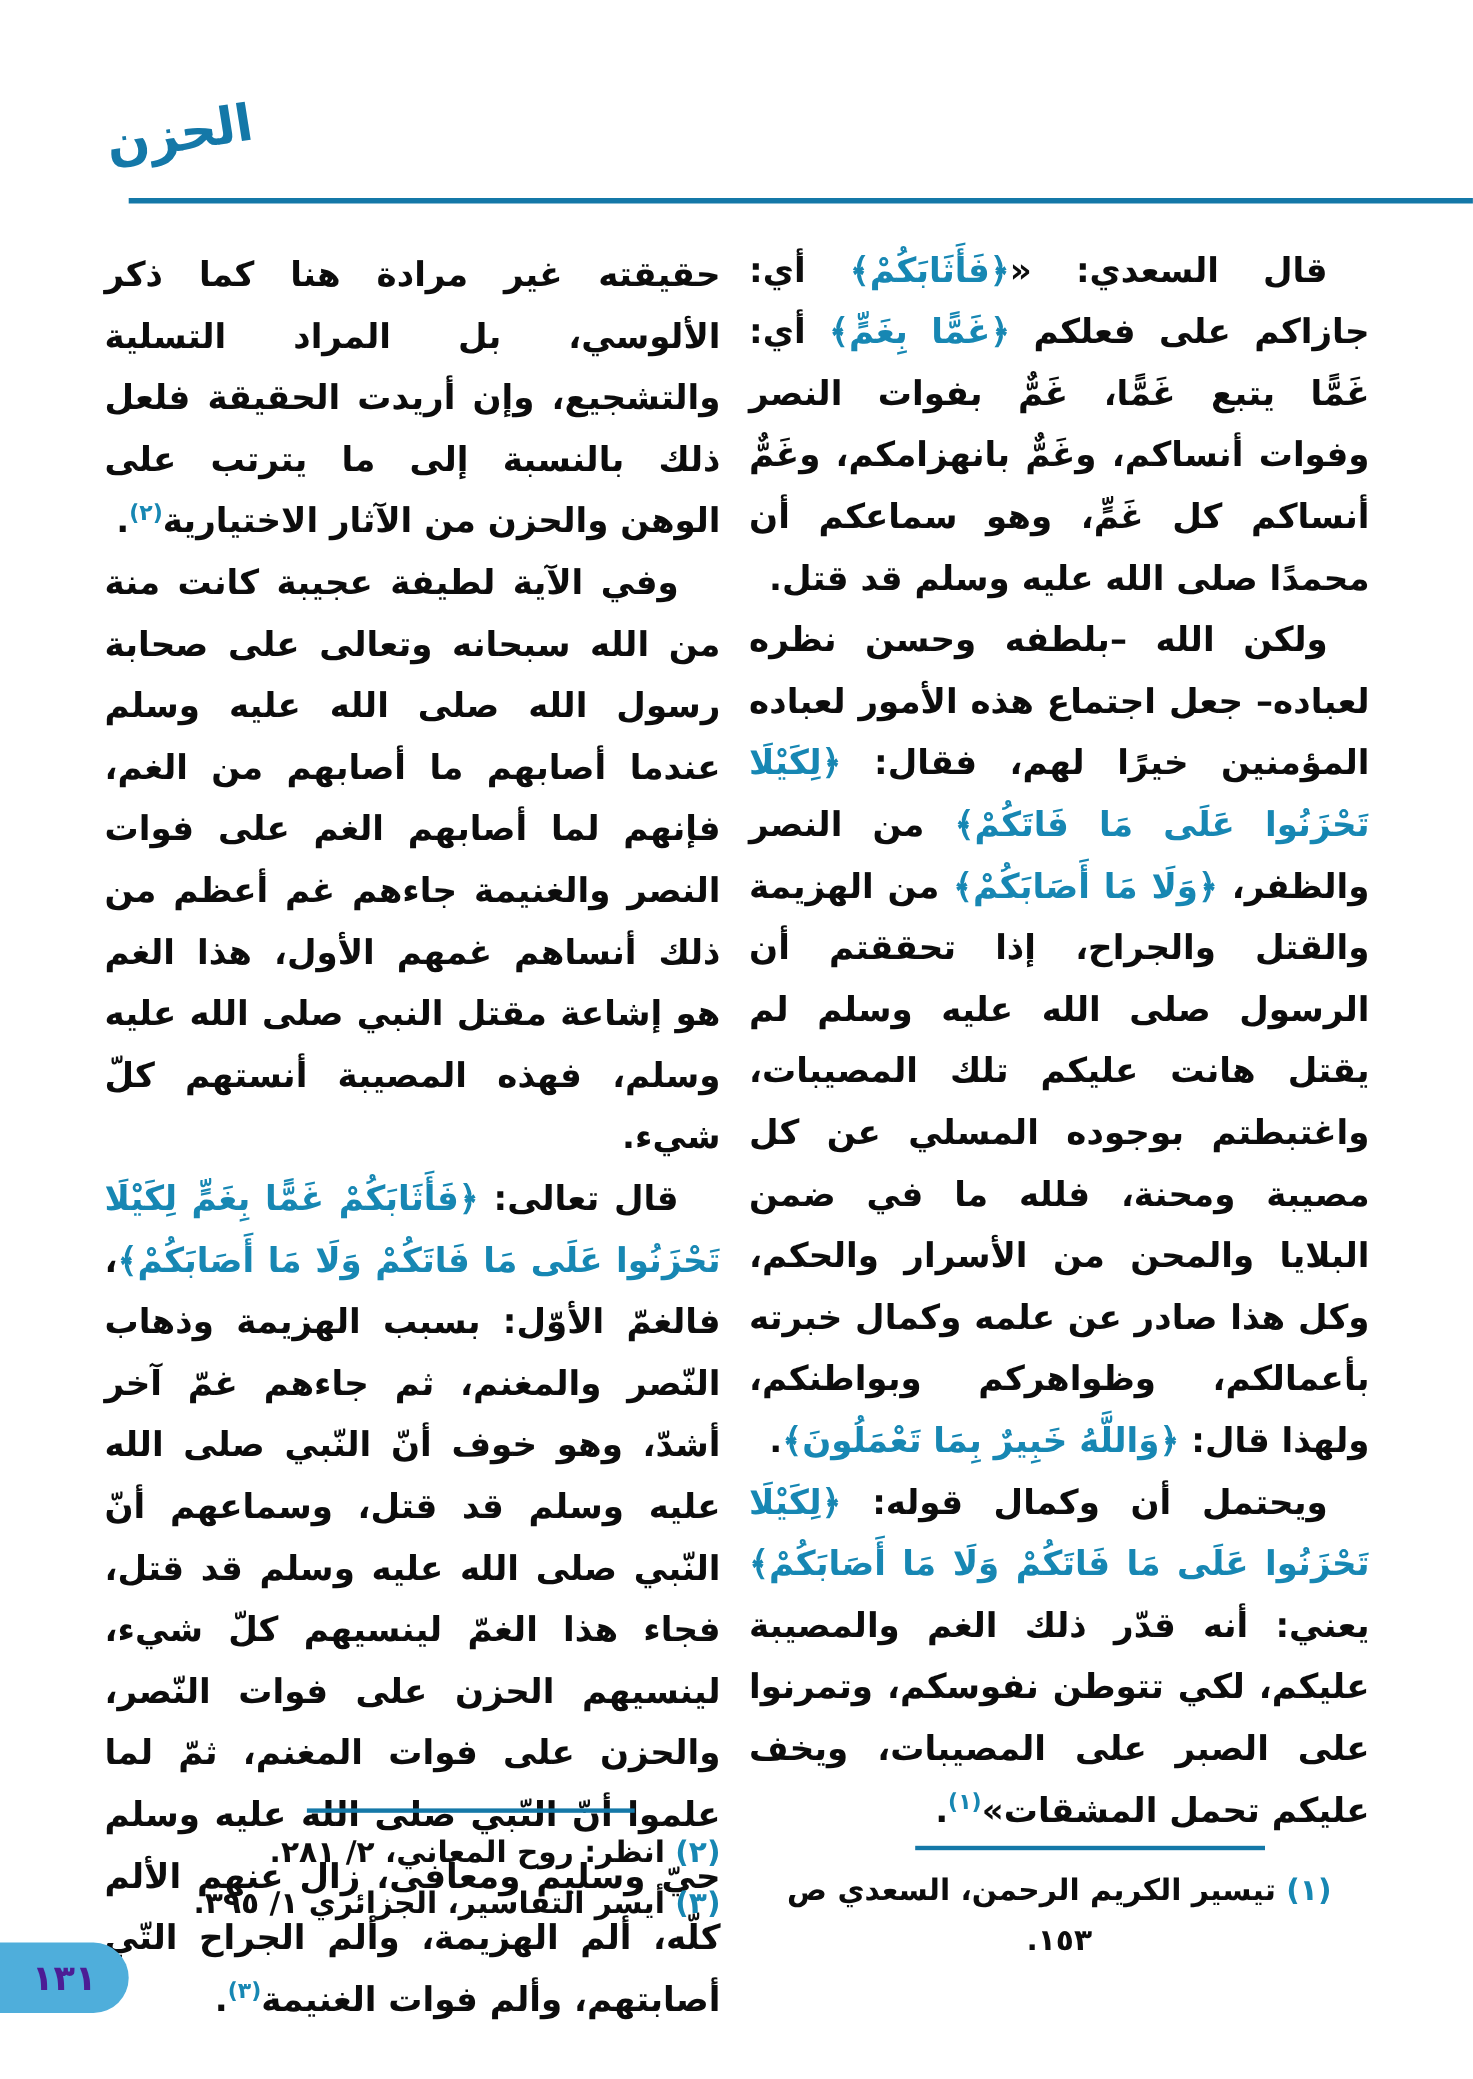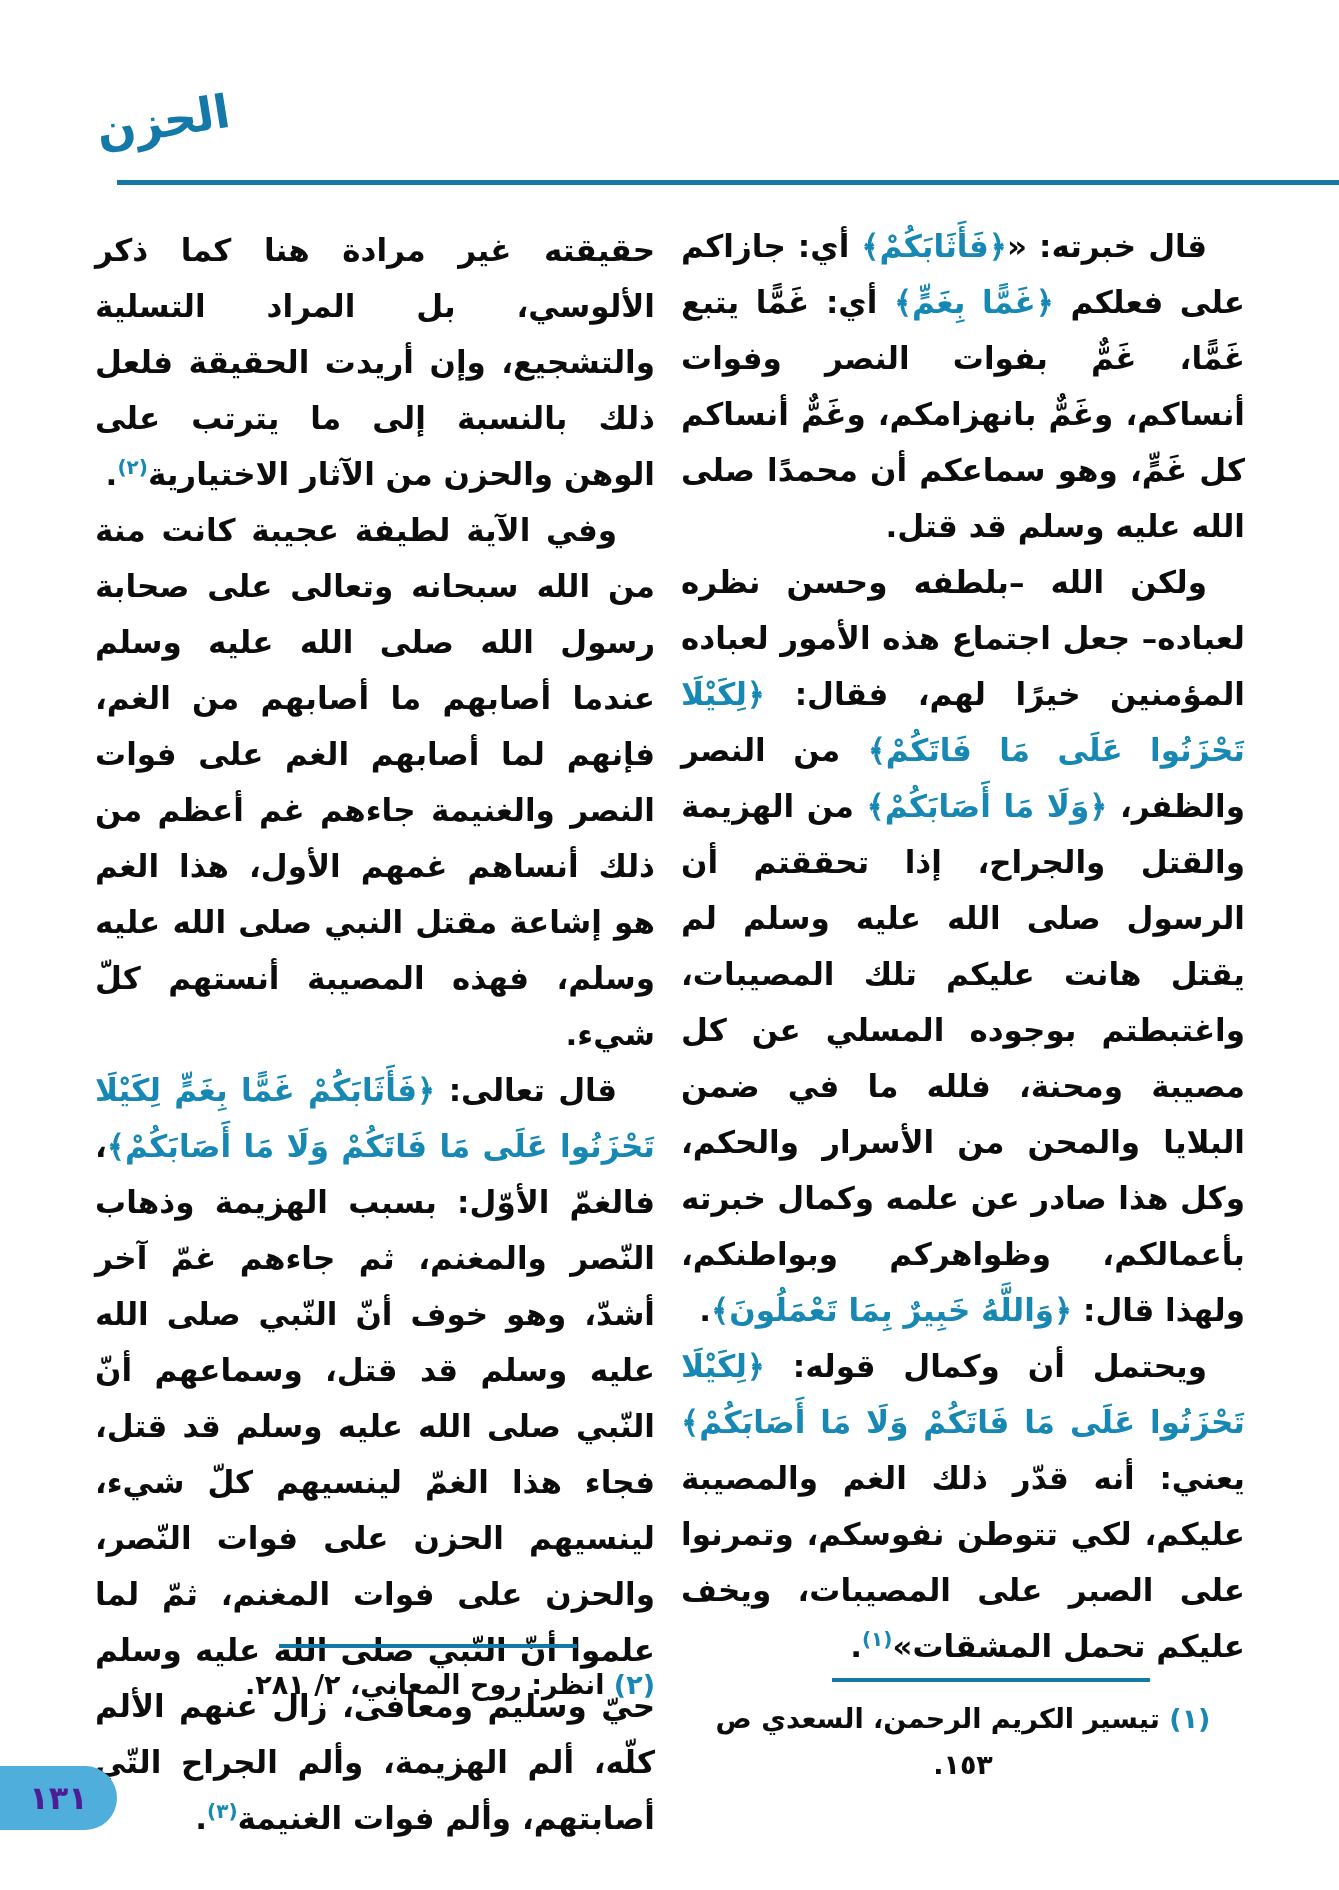--- a/index.html
+++ b/index.html
@@ -73,39 +73,40 @@
 </head>
 <body>
 
 <div class="page">
 
   <div class="header-title">الحزن</div>
 
   <div class="header-rule"></div>
 
   <div class="col col-right">
-      <p class="para indent"><span class="n">قال خبرته: «</span><span class="q">﴿فَأَثَابَكُمْ﴾</span><span class="n"> أي: جازاكم على فعلكم </span><span class="q">﴿غَمًّا بِغَمٍّ﴾</span><span class="n"> أي: غَمًّا يتبع غَمًّا، غَمٌّ بفوات النصر وفوات أنساكم، وغَمٌّ بانهزامكم، وغَمٌّ أنساكم كل غَمٍّ، وهو سماعكم أن محمدًا صلى الله عليه وسلم قد قتل.</span></p>
+      <p class="para indent"><span class="n">قال السعدي: «</span><span class="q">﴿فَأَثَابَكُمْ﴾</span><span class="n"> أي: جازاكم على فعلكم </span><span class="q">﴿غَمًّا بِغَمٍّ﴾</span><span class="n"> أي: غَمًّا يتبع غَمًّا، غَمٌّ بفوات النصر وفوات أنساكم، وغَمٌّ بانهزامكم، وغَمٌّ أنساكم كل غَمٍّ، وهو سماعكم أن محمدًا صلى الله عليه وسلم قد قتل.</span></p>
       <p class="para indent"><span class="n">ولكن الله –بلطفه وحسن نظره لعباده– جعل اجتماع هذه الأمور لعباده المؤمنين خيرًا لهم، فقال: </span><span class="q">﴿لِكَيْلَا تَحْزَنُوا عَلَى مَا فَاتَكُمْ﴾</span><span class="n"> من النصر والظفر، </span><span class="q">﴿وَلَا مَا أَصَابَكُمْ﴾</span><span class="n"> من الهزيمة والقتل والجراح، إذا تحققتم أن الرسول صلى الله عليه وسلم لم يقتل هانت عليكم تلك المصيبات، واغتبطتم بوجوده المسلي عن كل مصيبة ومحنة، فلله ما في ضمن البلايا والمحن من الأسرار والحكم، وكل هذا صادر عن علمه وكمال خبرته بأعمالكم، وظواهركم وبواطنكم، ولهذا قال: </span><span class="q">﴿وَاللَّهُ خَبِيرٌ بِمَا تَعْمَلُونَ﴾</span><span class="n">.</span></p>
       <p class="para indent"><span class="n">ويحتمل أن وكمال قوله: </span><span class="q">﴿لِكَيْلَا تَحْزَنُوا عَلَى مَا فَاتَكُمْ وَلَا مَا أَصَابَكُمْ﴾</span><span class="n"> يعني: أنه قدّر ذلك الغم والمصيبة عليكم، لكي تتوطن نفوسكم، وتمرنوا على الصبر على المصيبات، ويخف عليكم تحمل المشقات»</span><span class="fn">(١)</span><span class="n">.</span></p>
     </div>
 
   <div class="col col-left">
       <p class="para"><span class="n">حقيقته غير مرادة هنا كما ذكر الألوسي، بل المراد التسلية والتشجيع، وإن أريدت الحقيقة فلعل ذلك بالنسبة إلى ما يترتب على الوهن والحزن من الآثار الاختيارية</span><span class="fn">(٢)</span><span class="n">.</span></p>
       <p class="para indent"><span class="n">وفي الآية لطيفة عجيبة كانت منة من الله سبحانه وتعالى على صحابة رسول الله صلى الله عليه وسلم عندما أصابهم ما أصابهم من الغم، فإنهم لما أصابهم الغم على فوات النصر والغنيمة جاءهم غم أعظم من ذلك أنساهم غمهم الأول، هذا الغم هو إشاعة مقتل النبي صلى الله عليه وسلم، فهذه المصيبة أنستهم كلّ شيء.</span></p>
       <p class="para indent"><span class="n">قال تعالى: </span><span class="q">﴿فَأَثَابَكُمْ غَمًّا بِغَمٍّ لِكَيْلَا تَحْزَنُوا عَلَى مَا فَاتَكُمْ وَلَا مَا أَصَابَكُمْ﴾</span><span class="n">، فالغمّ الأوّل: بسبب الهزيمة وذهاب النّصر والمغنم، ثم جاءهم غمّ آخر أشدّ، وهو خوف أنّ النّبي صلى الله عليه وسلم قد قتل، وسماعهم أنّ النّبي صلى الله عليه وسلم قد قتل، فجاء هذا الغمّ لينسيهم كلّ شيء، لينسيهم الحزن على فوات النّصر، والحزن على فوات المغنم، ثمّ لما علموا أنّ النّبي صلى الله عليه وسلم حيّ وسليم ومعافى، زال عنهم الألم كلّه، ألم الهزيمة، وألم الجراح التّي أصابتهم، وألم فوات الغنيمة</span><span class="fn">(٣)</span><span class="n">.</span></p>
     </div>
 
   <div class="fn-block fn-block-right">
     <div class="fn-rule"></div>
   <div class="fn-row"><span class="fn-marker">(١)</span><span class="fn-text">&nbsp;تيسير الكريم الرحمن، السعدي ص ١٥٣.</span></div>
     </div>
 
   <div class="fn-block fn-block-left">
     <div class="fn-rule"></div>
   <div class="fn-row"><span class="fn-marker">(٢)</span><span class="fn-text">&nbsp;انظر: روح المعاني، ٢/ ٢٨١.</span></div>
+      <div class="fn-row"><span class="fn-marker">(٣)</span><span class="fn-text">&nbsp;أيسر التفاسير، الجزائري ١/ ٣٩٥.</span></div>
     </div>
 
   <div class="page-badge">
     <span>١٣١</span>
   </div>
 
 
 </div>
 
 </body></html>

